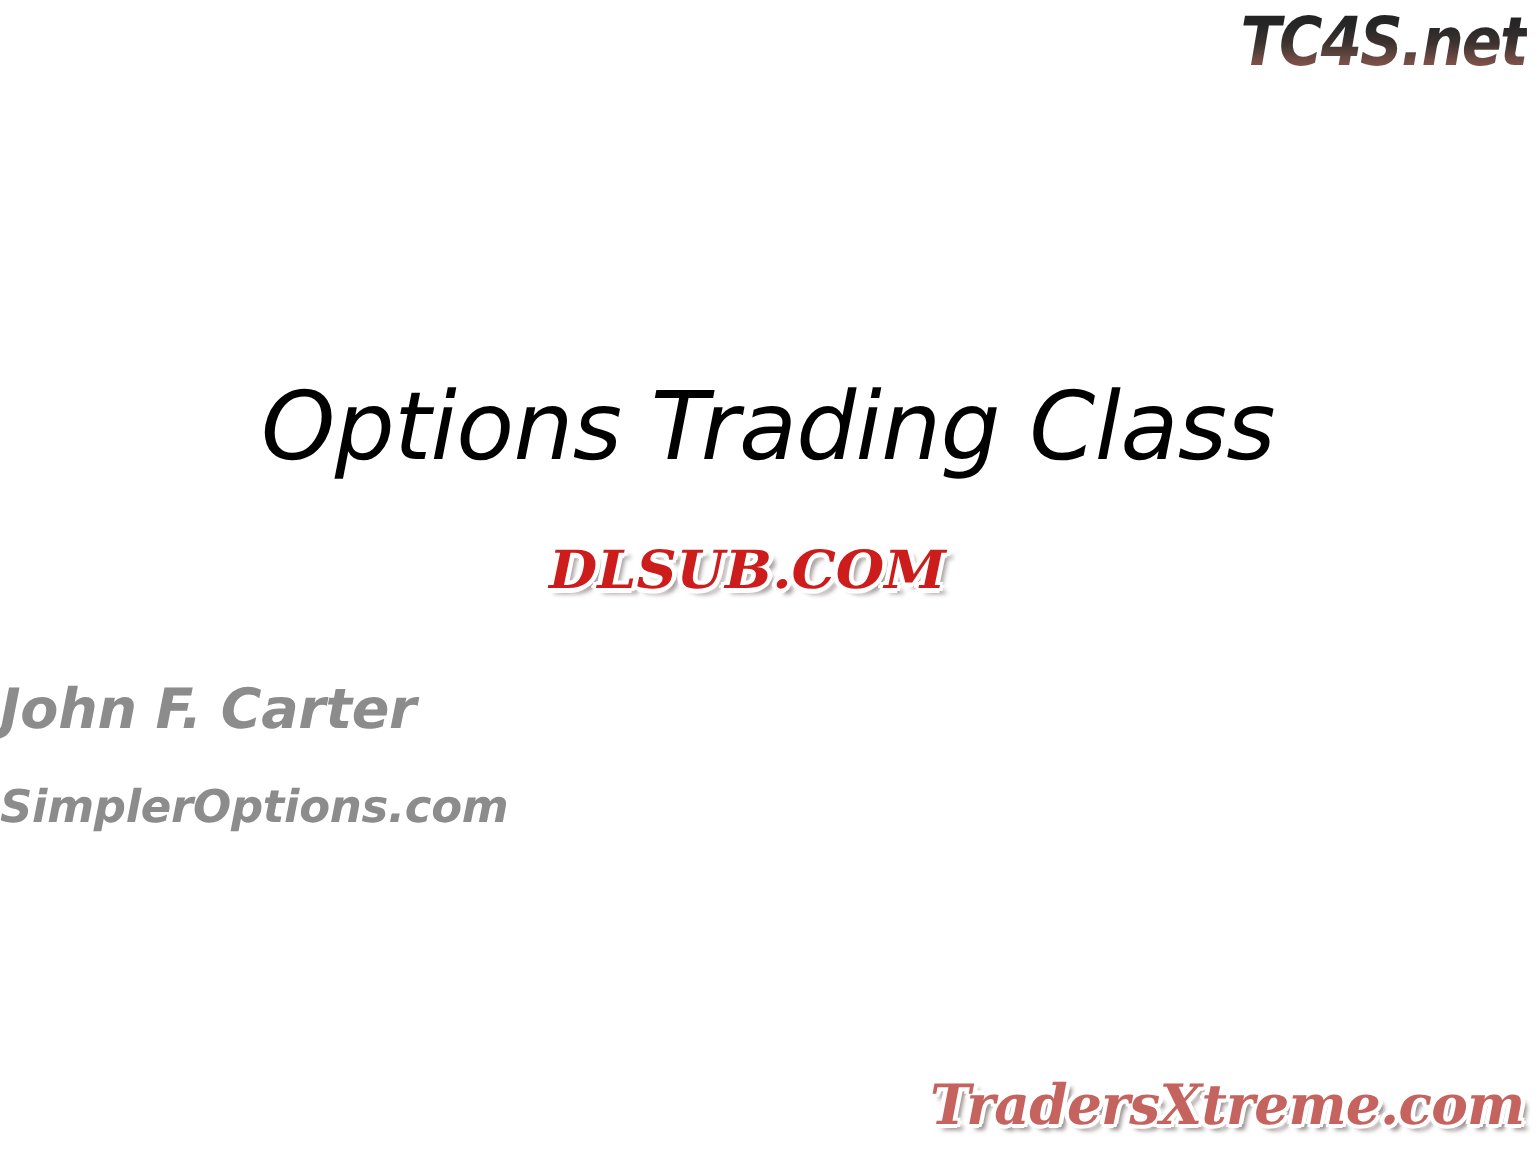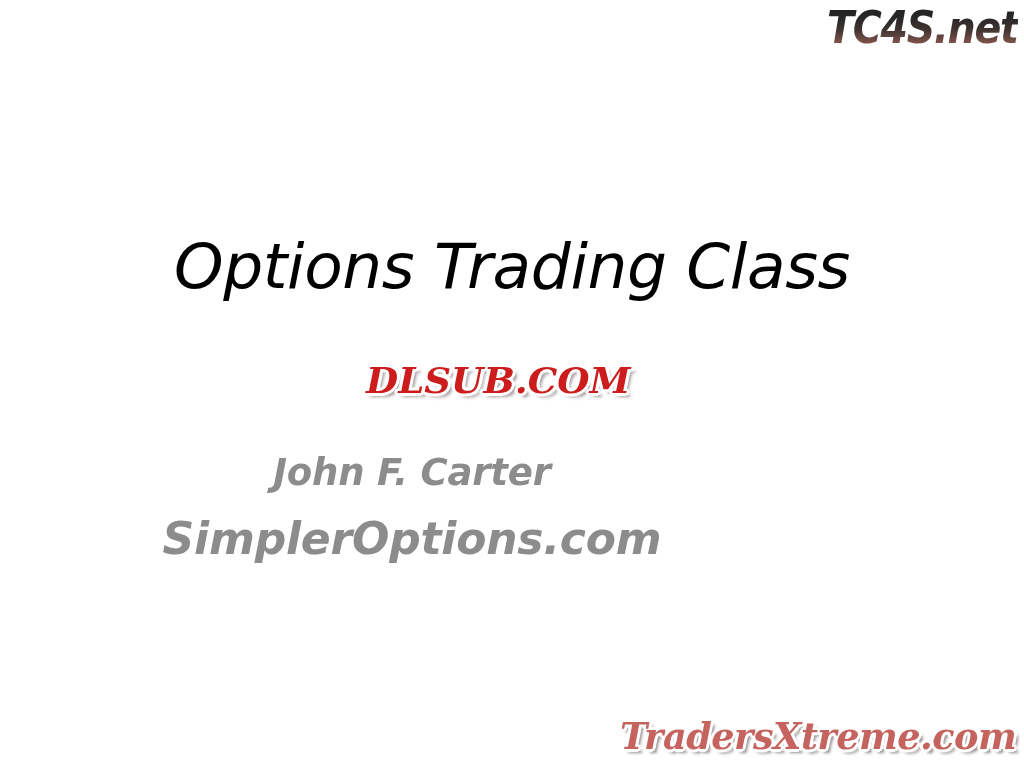--- a/index.html
+++ b/index.html
@@ -46,21 +46,21 @@
     color: transparent;
     -webkit-text-fill-color: transparent;
     white-space: nowrap;
     user-select: none;
   }
 
   
   #title-block {
     position: absolute;
     left: 0;
-    top: 228px;
+    top: 246px;
     width: 1024px;
     text-align: center;
     font-family: "DejaVu Sans", sans-serif;
     font-weight: 400;
     font-size: 63px;
     line-height: 78px;
     color: #000000;
     letter-spacing: -0.4px;
   }
   #title-block .title-line {
@@ -94,34 +94,33 @@
        4px  4px 3px rgba(60,40,40,0.45);
     user-select: none;
   }
 
   
   #subtitle-block {
     position: absolute;
     left: 0;
     top: 442px;
     width: 824px;
-    text-align: center;
     font-family: "DejaVu Sans", sans-serif;
     font-weight: bold;
     color: #8c8c8c;
   }
   #subtitle-name {
     display: block;
     font-size: 37px;
     line-height: 62px;
     letter-spacing: -0.2px;
   }
   #subtitle-site {
     display: block;
-    font-size: 44px;
+    font-size: 30px;
     line-height: 70px;
     letter-spacing: -0.2px;
   }
 
   
   #tradersxtreme-watermark {
     position: absolute;
     right: 8px;
     bottom: 10px;
     font-family: "DejaVu Serif", serif;

